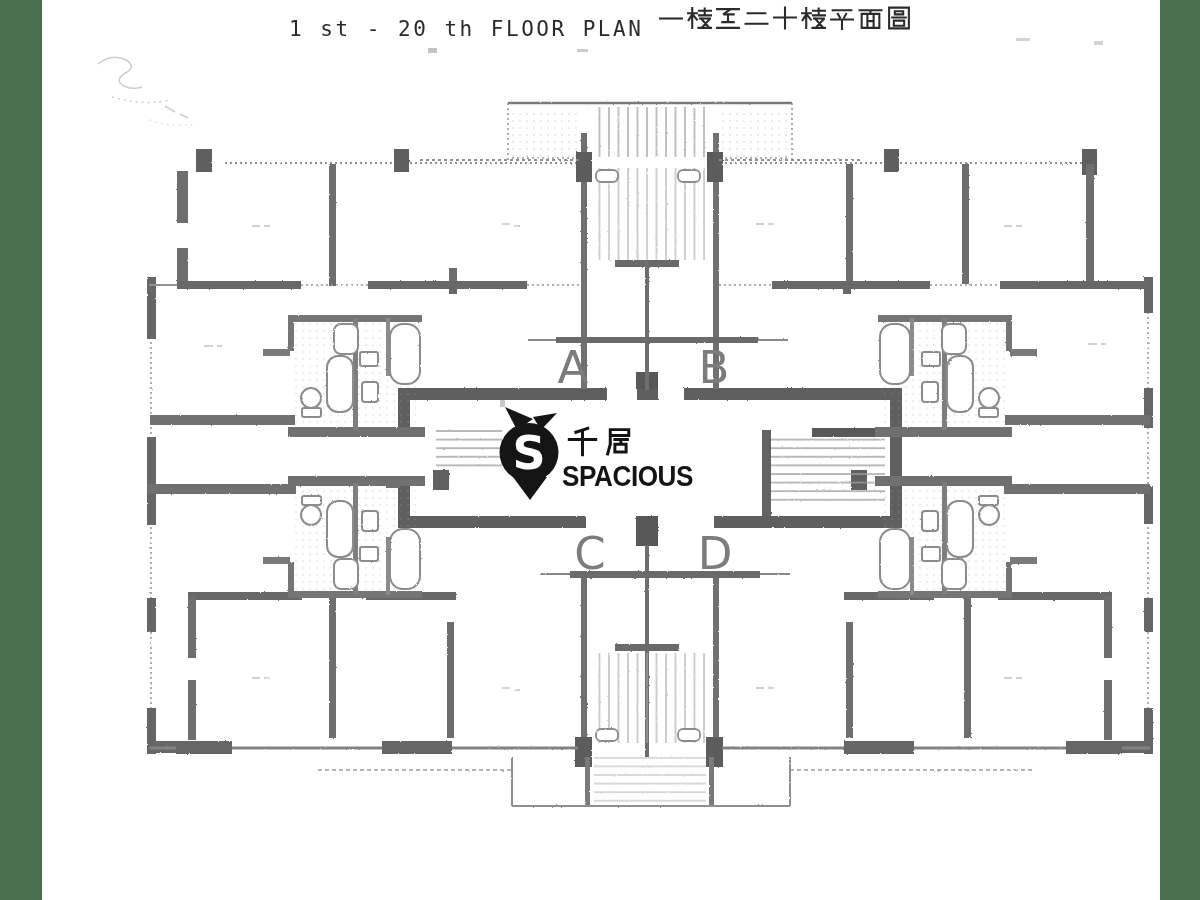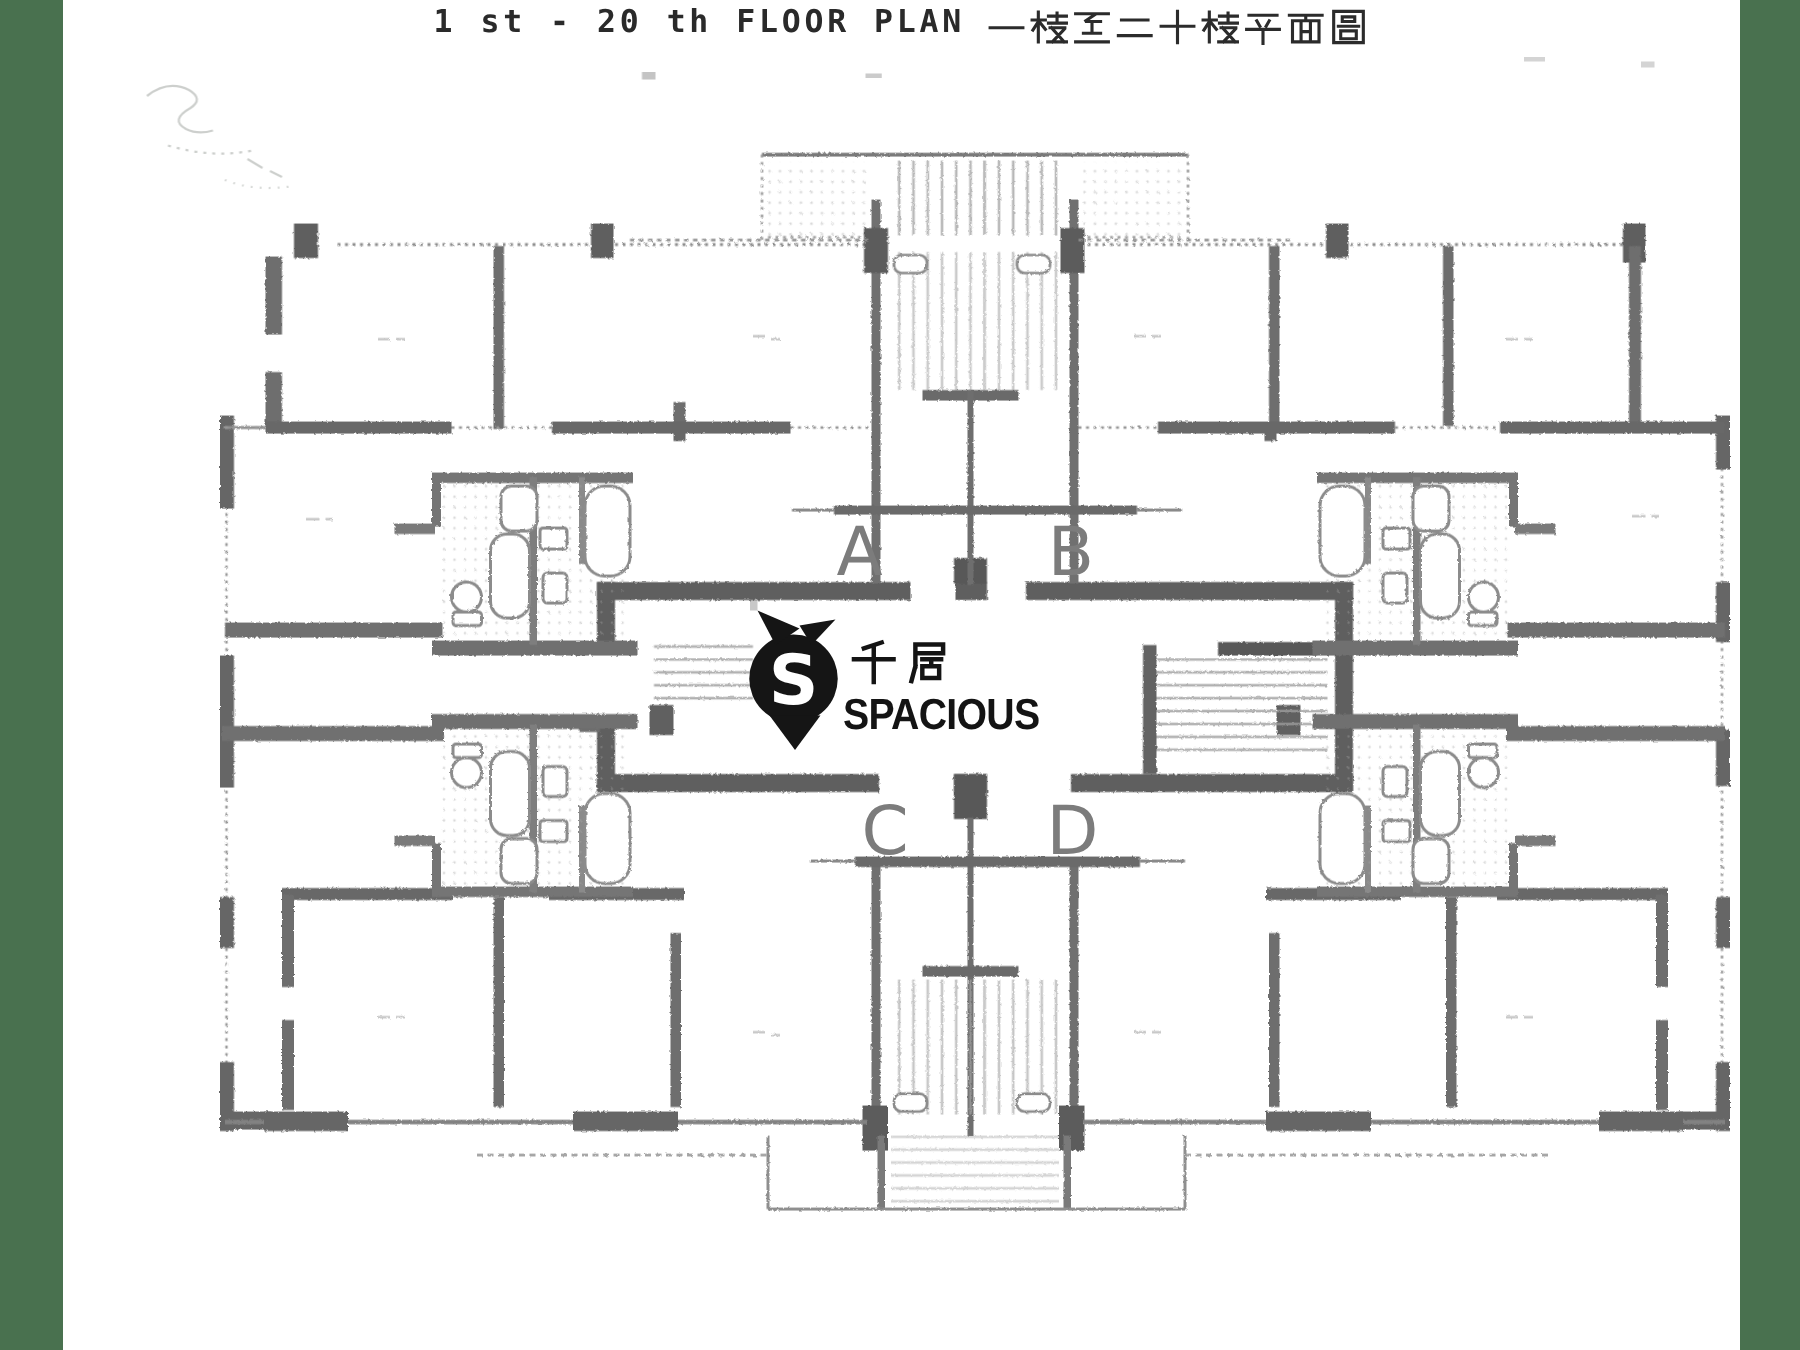--- a/index.html
+++ b/index.html
@@ -7,23 +7,23 @@
     width:1200px;height:900px;overflow:hidden;position:relative;
     background:#49714f;
     font-family:"Liberation Sans",sans-serif;
   }
   .paper{
     position:absolute;left:42px;top:0;width:1118px;height:900px;
     background:#ffffff;
   }
   svg.plan{position:absolute;left:0;top:0;width:1200px;height:900px;}
   .title-en{
-    position:absolute;left:289px;top:2px;
+    position:absolute;left:289px;top:17px;
     font-family:"DejaVu Sans Mono","Liberation Mono",monospace;
-    font-weight:700;font-size:21px;letter-spacing:2.5px;word-spacing:1px;
+    font-weight:400;font-size:21px;letter-spacing:2.5px;word-spacing:1px;
     color:#2a2a2a;white-space:pre;
   }
   .ghost{
     position:absolute;color:transparent;white-space:pre;pointer-events:none;
     font-family:Liberation Serif, serif;
   }
   .ghost.title-zh{left:657px;top:3px;width:262px;font-size:26px;letter-spacing:3px;}
   .ghost.wm-zh{left:565px;top:424px;width:80px;font-size:38px;letter-spacing:4px;font-weight:700;}
 </style>
 </head>

